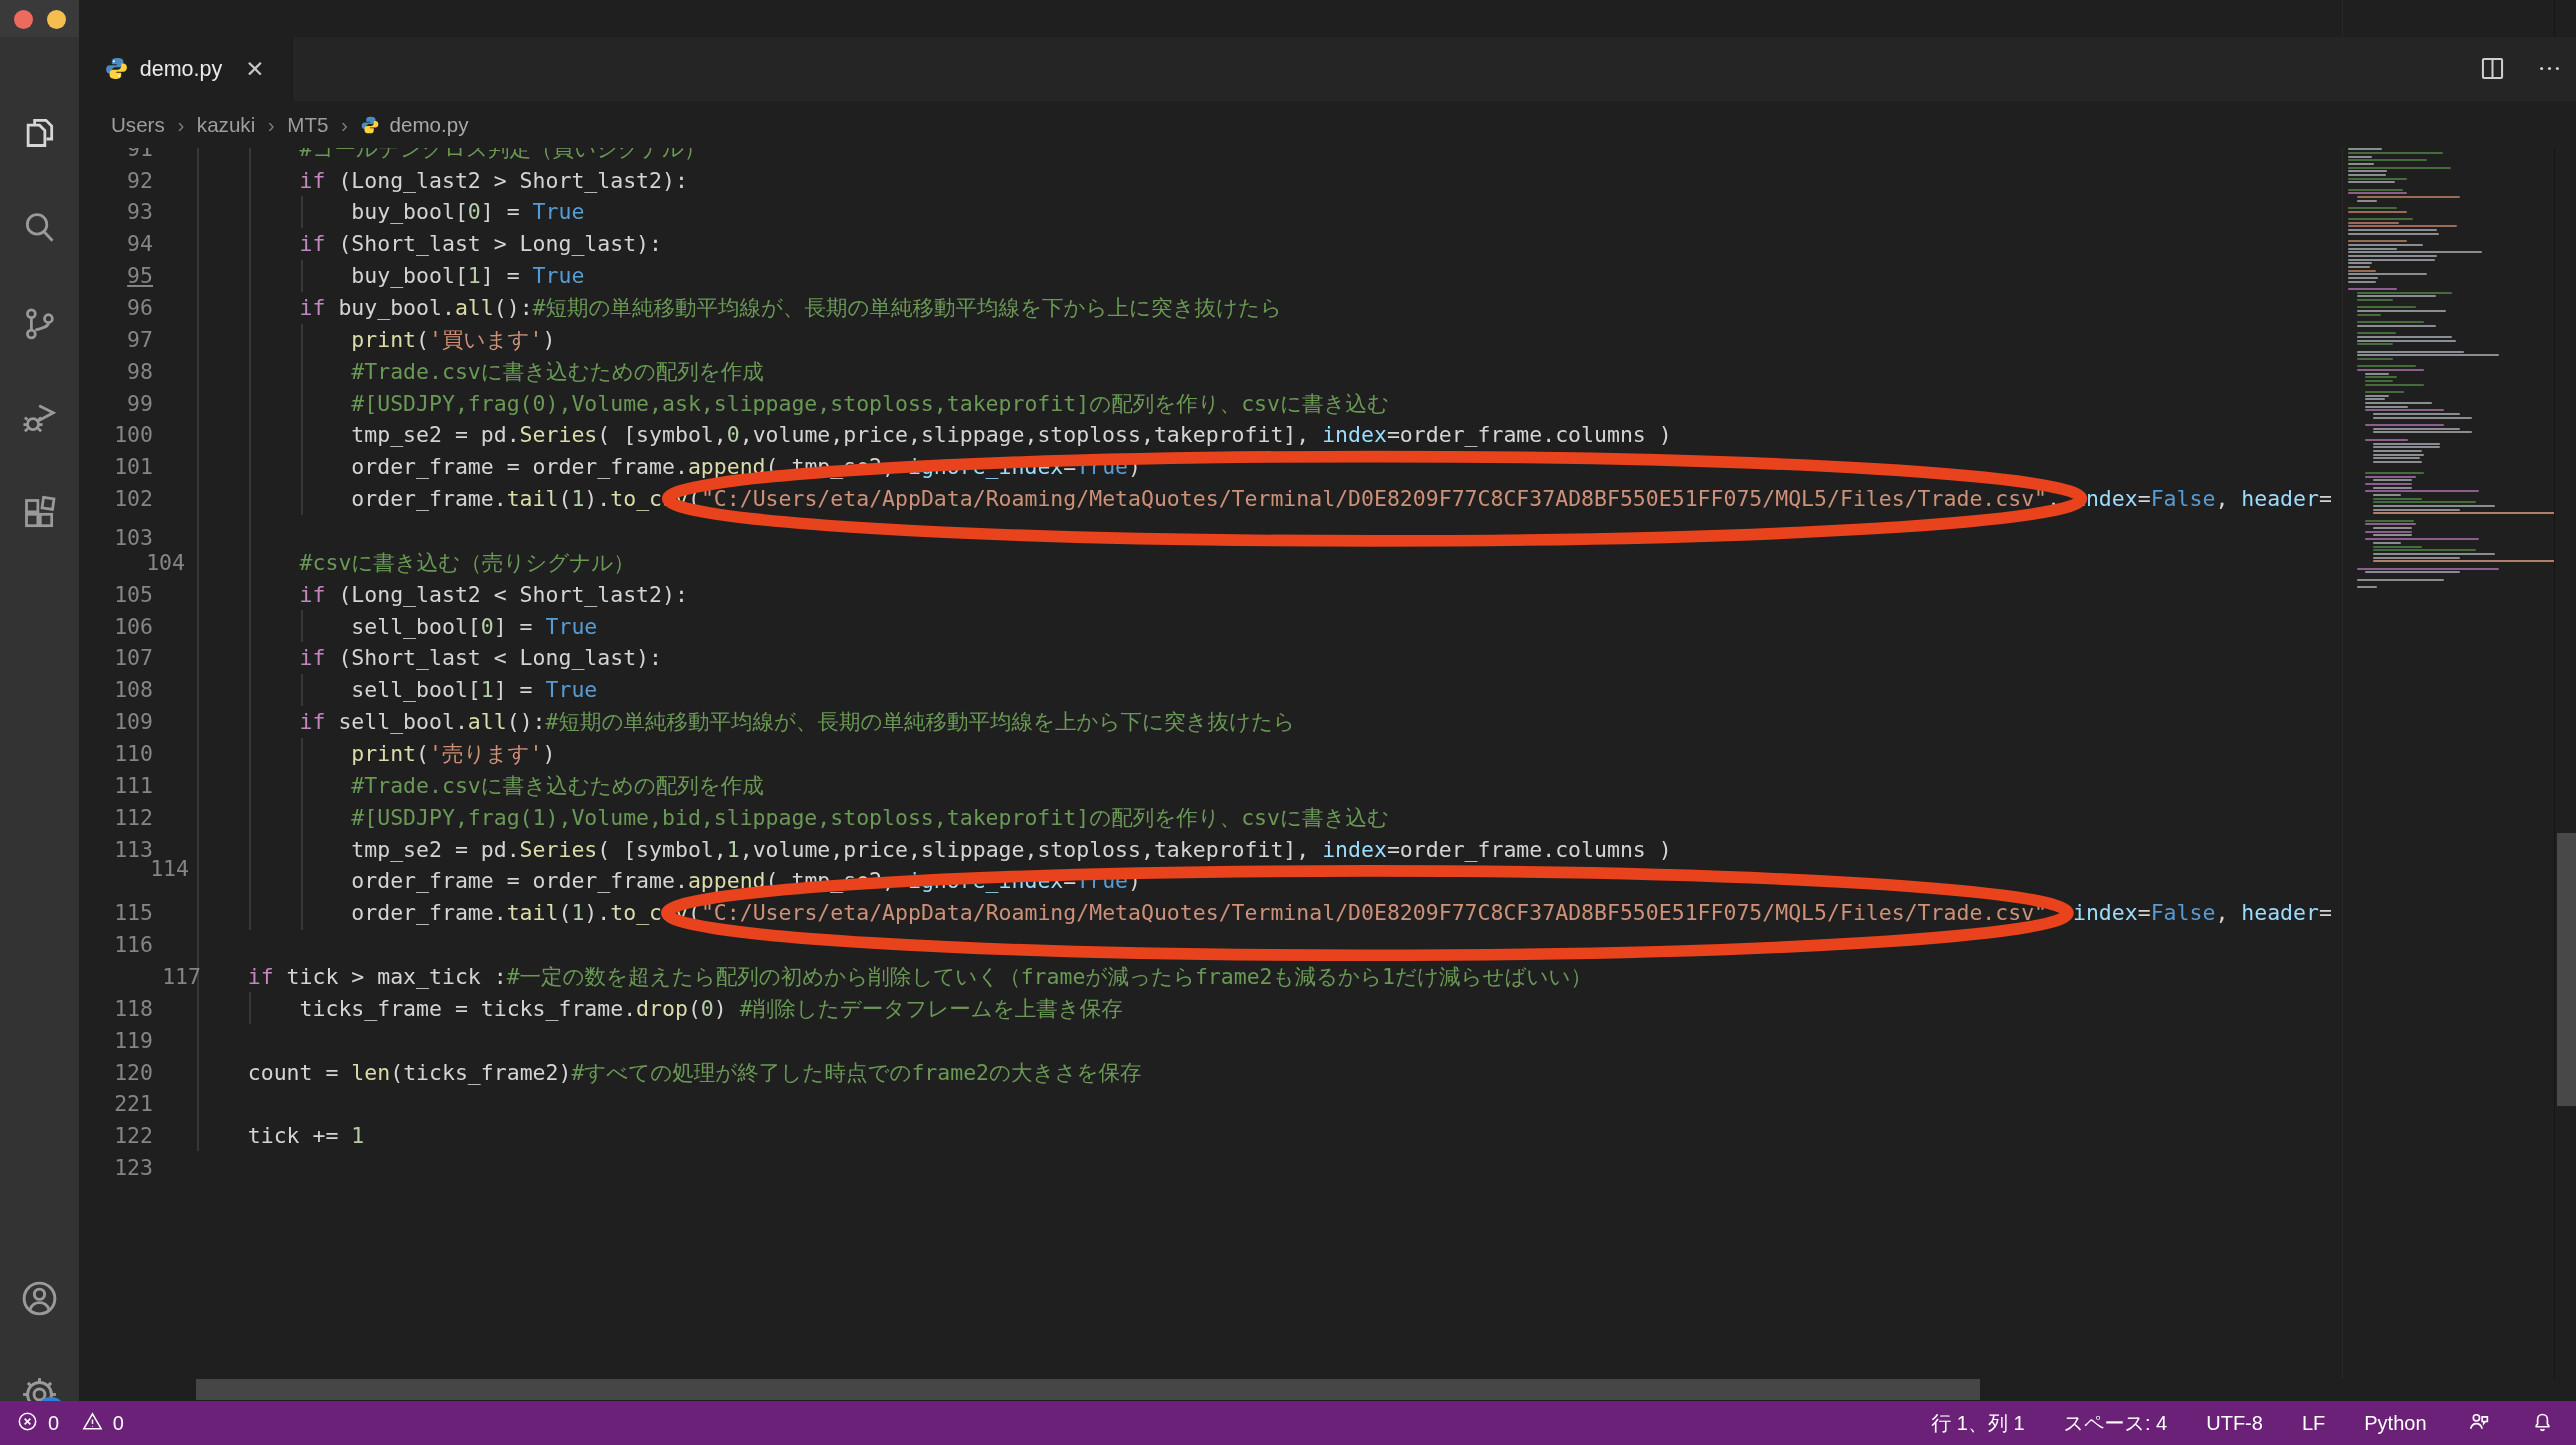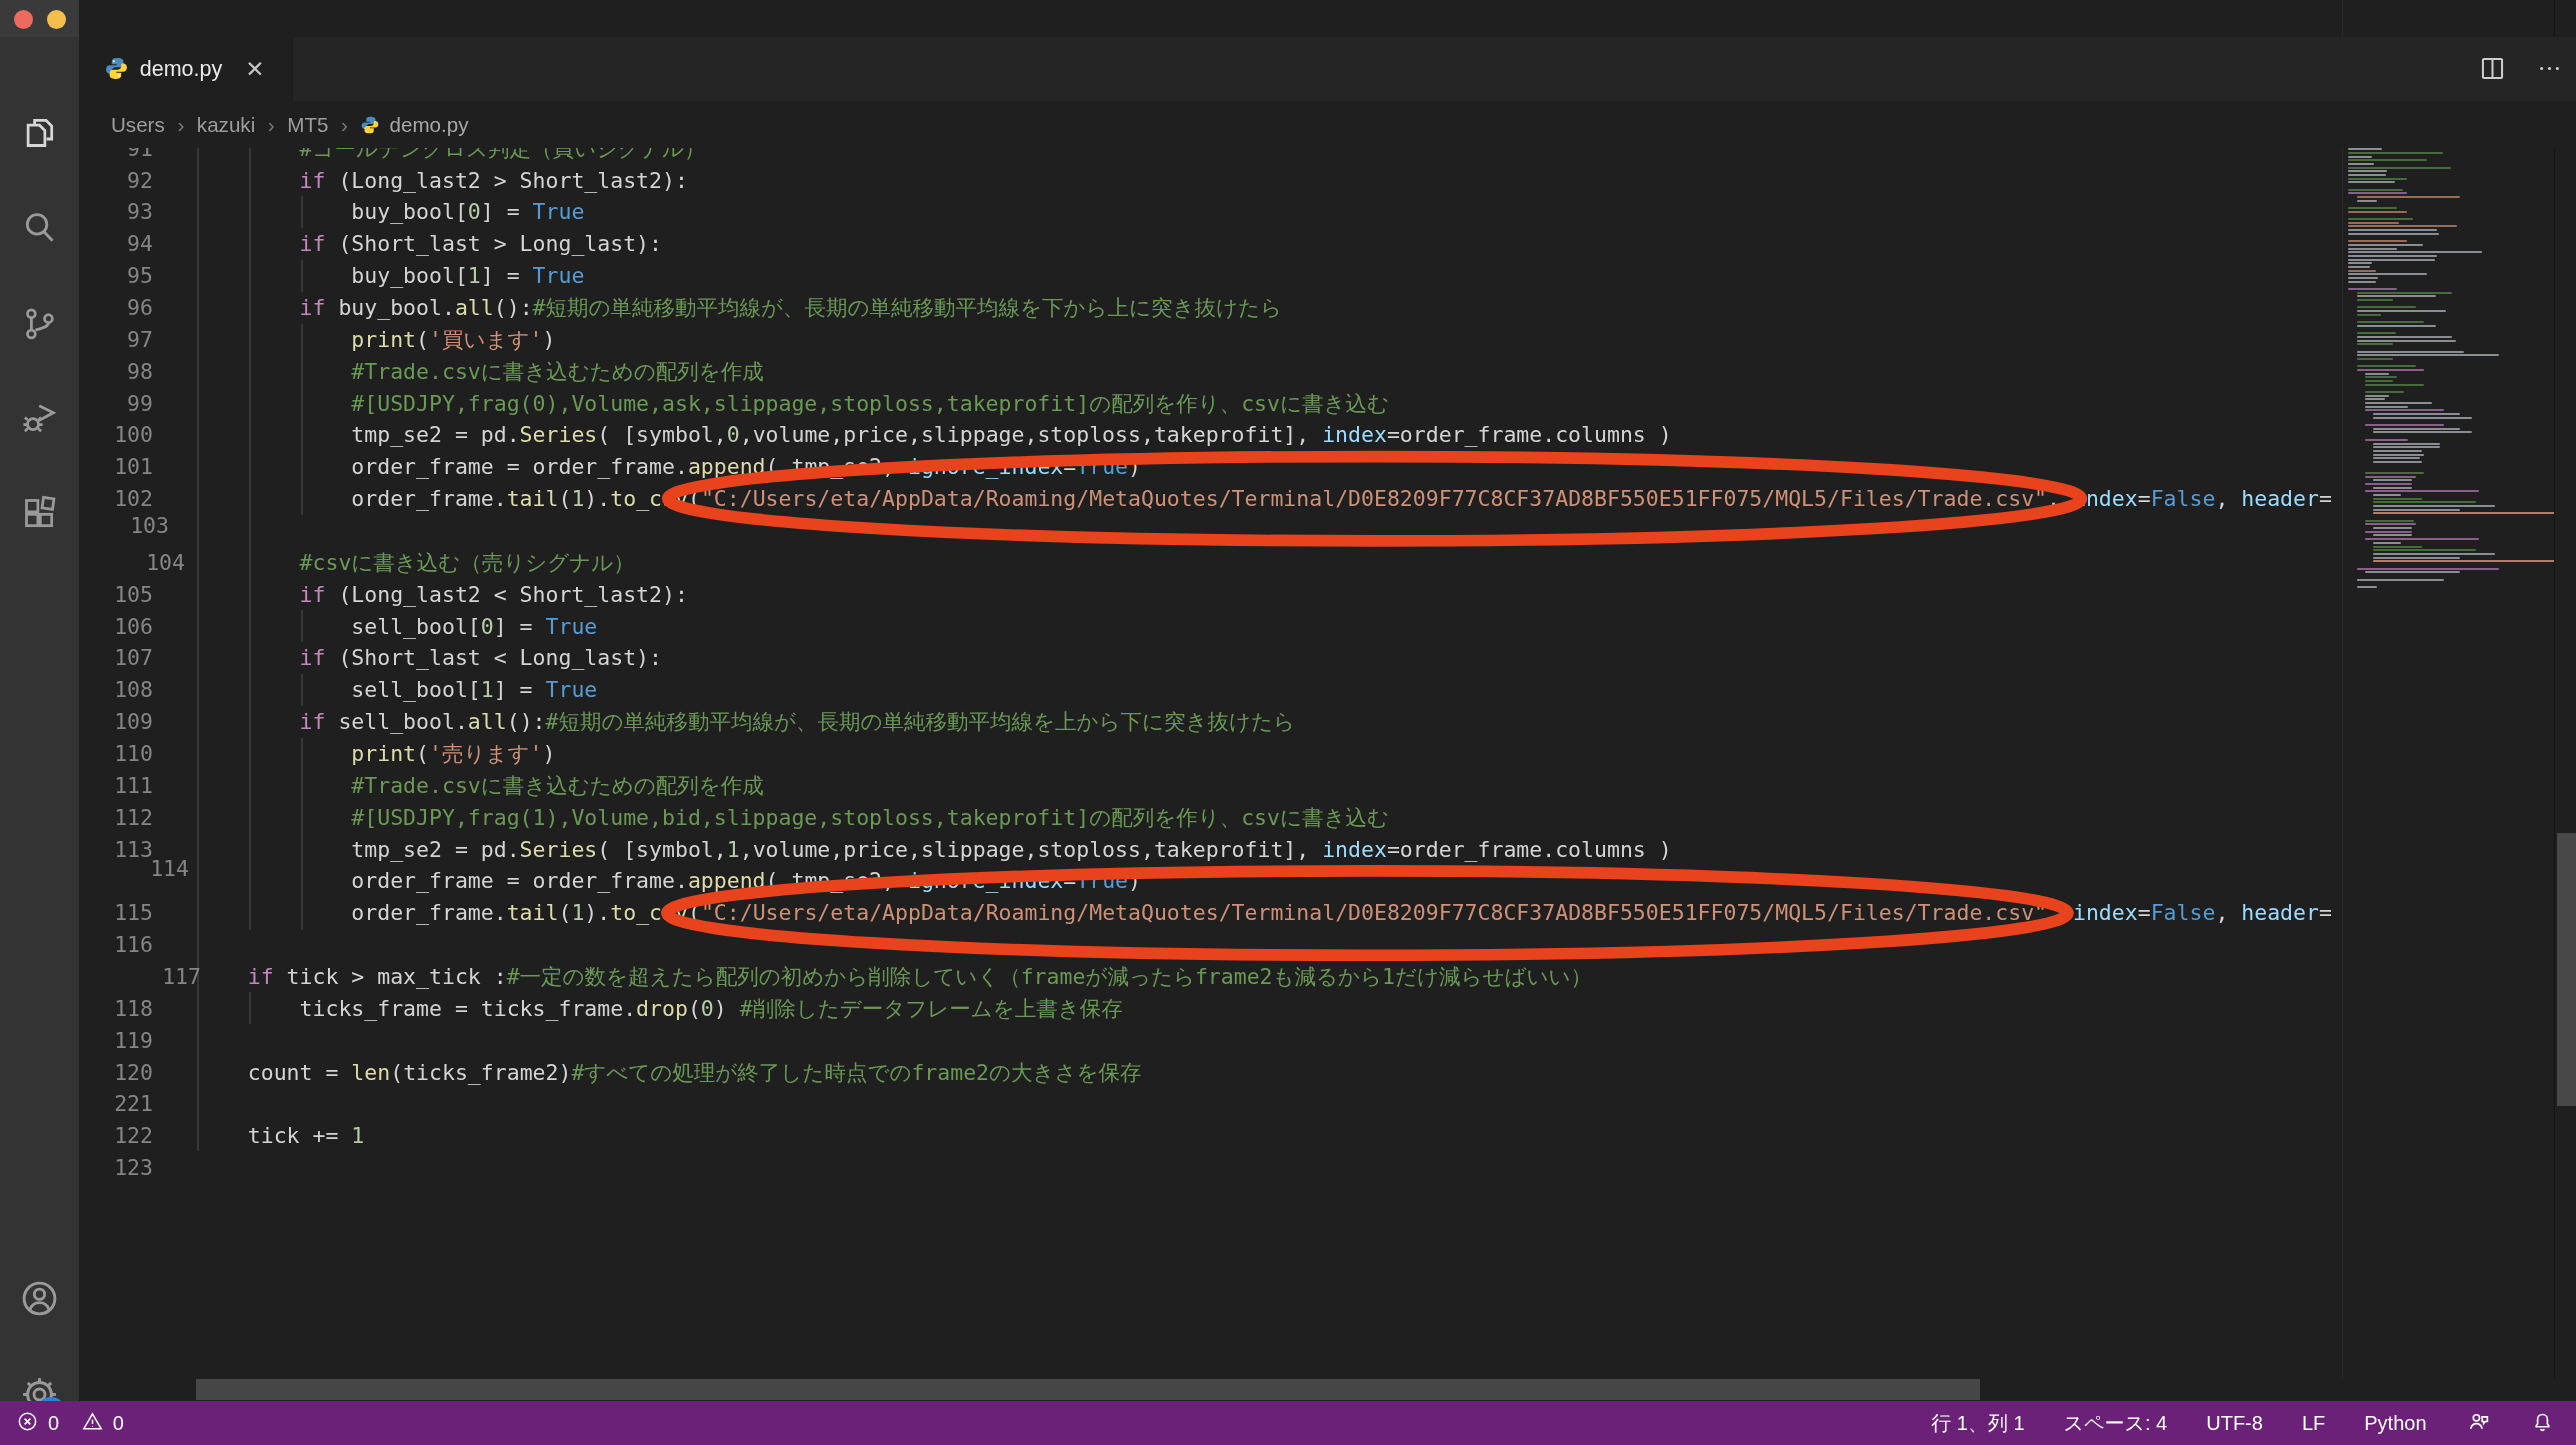--- a/index.html
+++ b/index.html
@@ -162,29 +162,29 @@
     <div class="indent-guide" style="left:222px;top:260px;height:32px;"></div>
     <div class="indent-guide" style="left:222px;top:324px;height:191px;"></div>
     <div class="indent-guide" style="left:222px;top:610px;height:32px;"></div>
     <div class="indent-guide" style="left:222px;top:674px;height:32px;"></div>
     <div class="indent-guide" style="left:222px;top:738px;height:192px;"></div>
     <div id="gutter">
         <div class="line-num" style="top: 133px;">91</div>
         <div class="line-num" style="top: 165px;">92</div>
         <div class="line-num" style="top: 196px;">93</div>
         <div class="line-num" style="top: 228px;">94</div>
-        <div class="line-num" style="top: 260px;">95</div>
+        <div class="line-num" style="top: 260px; text-decoration: underline;">95</div>
         <div class="line-num" style="top: 292px;">96</div>
         <div class="line-num" style="top: 324px;">97</div>
         <div class="line-num" style="top: 356px;">98</div>
         <div class="line-num" style="top: 388px;">99</div>
         <div class="line-num" style="top: 419px;">100</div>
         <div class="line-num" style="top: 451px;">101</div>
         <div class="line-num" style="top: 483px;">102</div>
-        <div class="line-num" style="top: 510px; margin-left: 16px;">103</div>
+        <div class="line-num" style="top: 522px;">103</div>
         <div class="line-num" style="top: 547px; padding-left: 32px;">104</div>
         <div class="line-num" style="top: 579px;">105</div>
         <div class="line-num" style="top: 611px;">106</div>
         <div class="line-num" style="top: 642px;">107</div>
         <div class="line-num" style="top: 674px;">108</div>
         <div class="line-num" style="top: 706px;">109</div>
         <div class="line-num" style="top: 738px;">110</div>
         <div class="line-num" style="top: 770px;">111</div>
         <div class="line-num" style="top: 802px;">112</div>
         <div class="line-num" style="top: 834px;">113</div>

